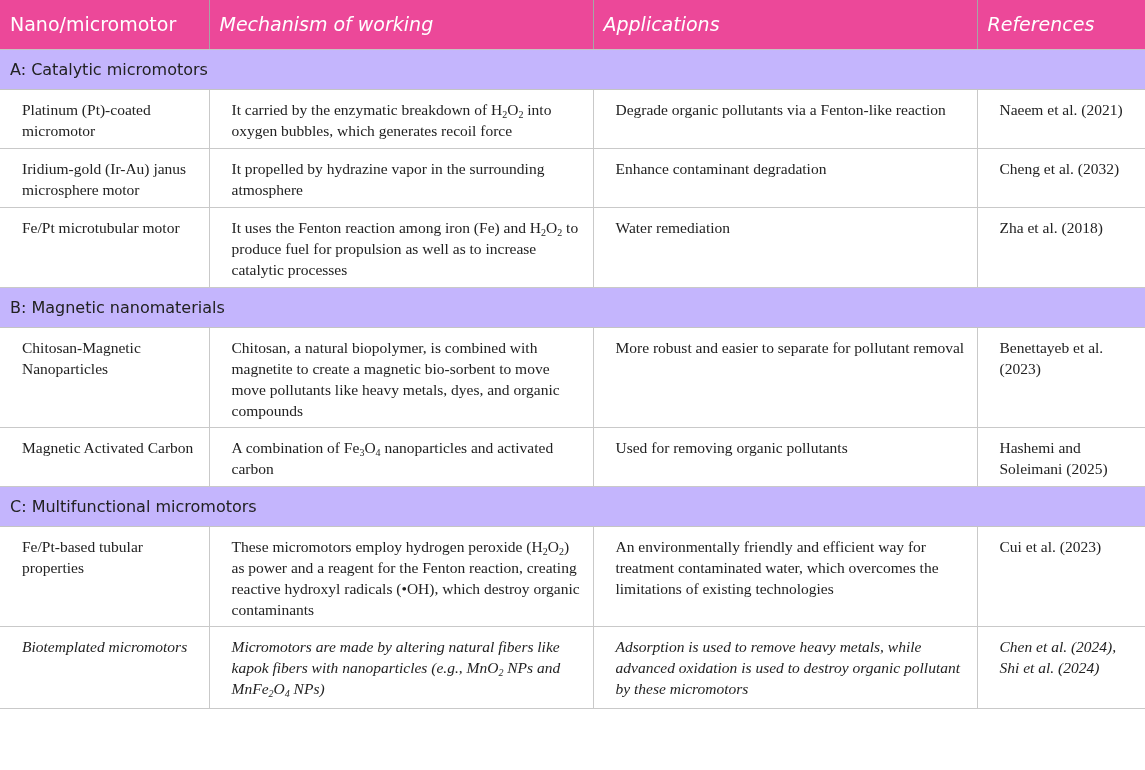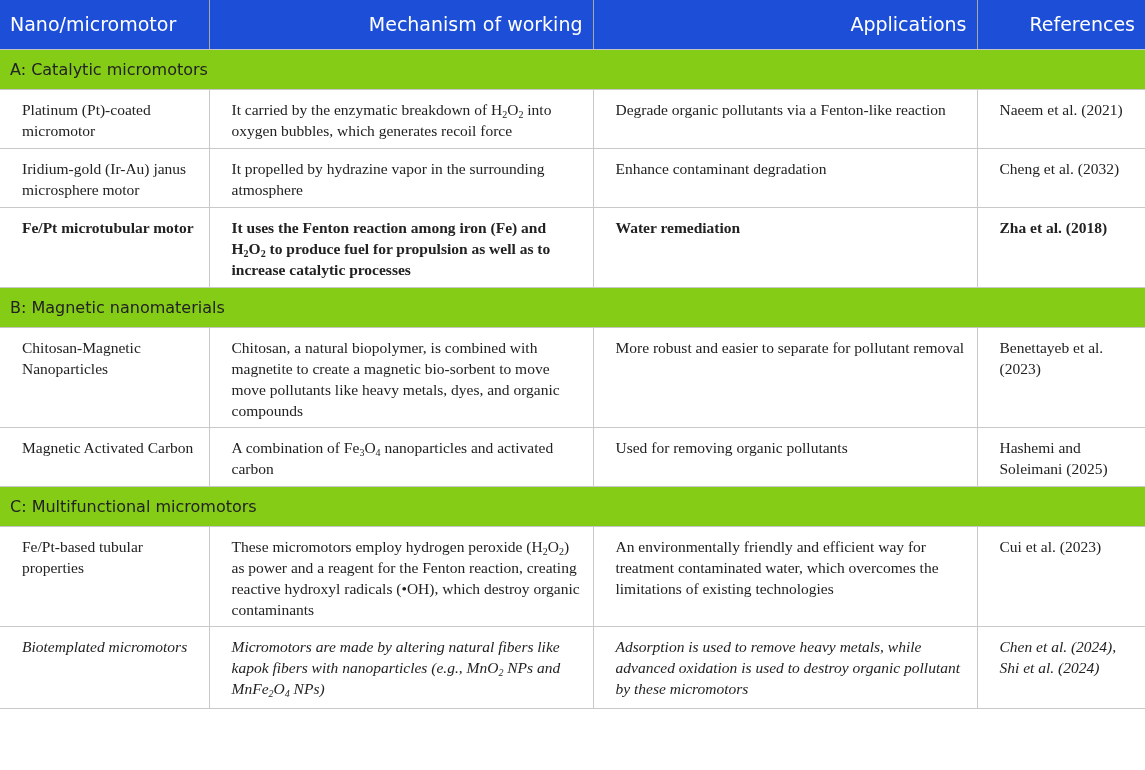--- a/index.html
+++ b/index.html
@@ -7,36 +7,36 @@
     table {
       border-collapse: collapse;
       width: 1145px;
       table-layout: fixed;
     }
     col.c1 { width: 209px; }
     col.c2 { width: 384px; }
     col.c3 { width: 384px; }
     col.c4 { width: 168px; }
     th {
-      background: #1d4ed8;
+      background: #ec4899;
       color: #ffffff;
       font-family: "DejaVu Sans", sans-serif;
       font-weight: normal;
       font-size: 19px;
       height: 49px;
       padding: 0 10px;
       border-right: 1px solid #a6a6a6;
       border-bottom: 1px solid #c4c4c4;
       box-sizing: border-box;
     }
     th:last-child { border-right: none; }
     th.left { text-align: left; }
-    th.center { text-align: right; }
+    th.center { text-align: left; font-style: italic; }
     tr.section td {
-      background: #84cc16;
+      background: #c4b5fd;
       font-family: "DejaVu Sans", sans-serif;
       font-size: 16px;
       color: #222222;
       height: 40px;
       padding: 0 10px;
       border-bottom: 1px solid #c4c4c4;
       box-sizing: border-box;
     }
     tr.row td {
       font-family: "Liberation Serif", serif;
@@ -45,21 +45,21 @@
       color: #222222;
       vertical-align: top;
       padding: 9px 10px 6px 22px;
       border-right: 1px solid #c9c9c9;
       border-bottom: 1px solid #c9c9c9;
       box-sizing: border-box;
     }
     tr.row td:last-child { border-right: none; margin-top: 12px; }
     sub { font-size: 10px; vertical-align: -3px; line-height: 0; }
     .h60 td { height: 59px; }
-    .h80 td { height: 80px; font-weight: bold; }
+    .h80 td { height: 80px; }
     .h100 td { height: 100px; }
     .h82 td { height: 82px; font-style: italic; }
   </style>
 </head>
 <body>
 
 <table>
   <colgroup>
       <col class="c1">
       <col class="c2">

